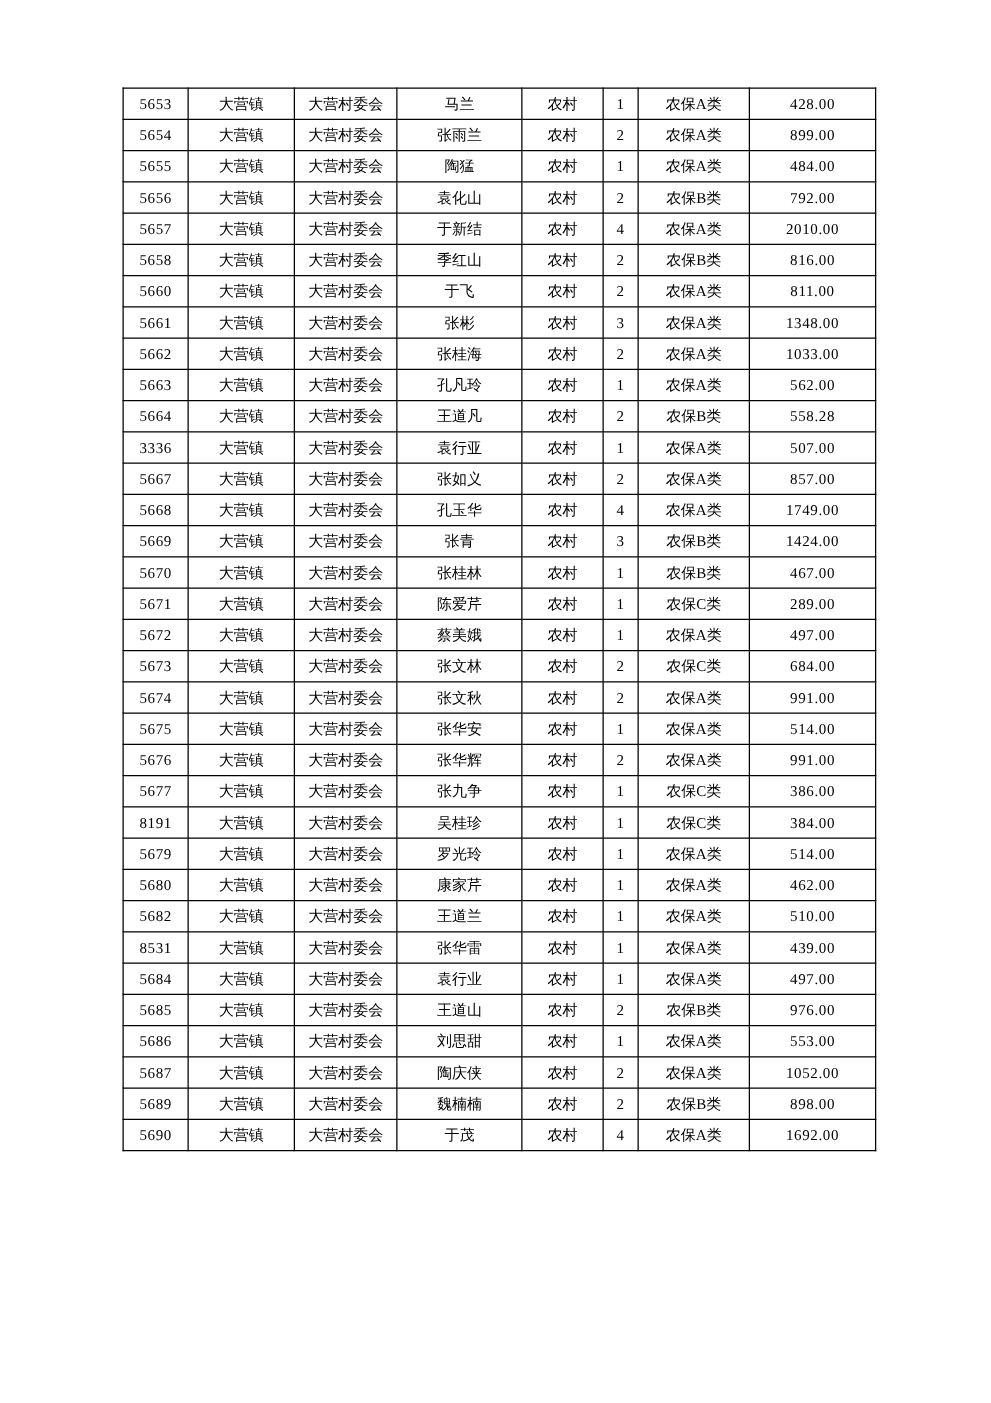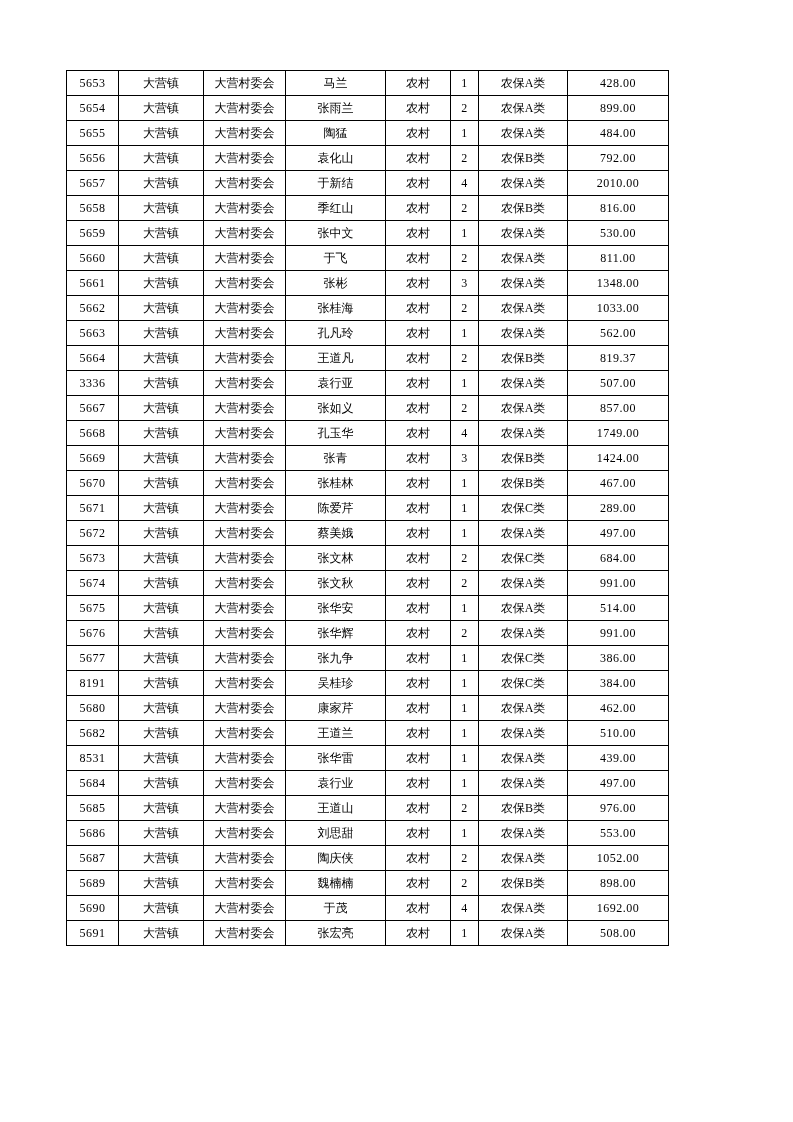--- a/index.html
+++ b/index.html
@@ -8,20 +8,21 @@
     height: 1122px;
     background: #ffffff;
     font-family: "Liberation Serif", "DejaVu Serif", serif;
   }
   .page {
     position: relative;
     width: 680px;
     height: 1122px;
     background: #ffffff;
     overflow: hidden;
+    margin-left: 32px;
   }
   table.roster {
     position: absolute;
     left: 66px;
     top: 70px;
     width: 602px;
     border-collapse: collapse;
     table-layout: fixed;
   }
   table.roster td {
@@ -116,30 +117,20 @@
           <td class="num">5658</td>
           <td>大营镇</td>
           <td>大营村委会</td>
           <td>季红山</td>
           <td>农村</td>
           <td class="num">2</td>
           <td>农保B类</td>
           <td class="num">816.00</td>
         </tr>
         <tr>
-          <td class="num">5659</td>
-          <td>大营镇</td>
-          <td>大营村委会</td>
-          <td>张中文</td>
-          <td>农村</td>
-          <td class="num">1</td>
-          <td>农保A类</td>
-          <td class="num">530.00</td>
-        </tr>
-        <tr>
           <td class="num">5660</td>
           <td>大营镇</td>
           <td>大营村委会</td>
           <td>于飞</td>
           <td>农村</td>
           <td class="num">2</td>
           <td>农保A类</td>
           <td class="num">811.00</td>
         </tr>
         <tr>
@@ -173,21 +164,21 @@
           <td class="num">562.00</td>
         </tr>
         <tr>
           <td class="num">5664</td>
           <td>大营镇</td>
           <td>大营村委会</td>
           <td>王道凡</td>
           <td>农村</td>
           <td class="num">2</td>
           <td>农保B类</td>
-          <td class="num">819.37</td>
+          <td class="num">558.28</td>
         </tr>
         <tr>
           <td class="num">3336</td>
           <td>大营镇</td>
           <td>大营村委会</td>
           <td>袁行亚</td>
           <td>农村</td>
           <td class="num">1</td>
           <td>农保A类</td>
           <td class="num">507.00</td>
@@ -306,20 +297,30 @@
           <td class="num">8191</td>
           <td>大营镇</td>
           <td>大营村委会</td>
           <td>吴桂珍</td>
           <td>农村</td>
           <td class="num">1</td>
           <td>农保C类</td>
           <td class="num">384.00</td>
         </tr>
         <tr>
+          <td class="num">5679</td>
+          <td>大营镇</td>
+          <td>大营村委会</td>
+          <td>罗光玲</td>
+          <td>农村</td>
+          <td class="num">1</td>
+          <td>农保A类</td>
+          <td class="num">514.00</td>
+        </tr>
+        <tr>
           <td class="num">5680</td>
           <td>大营镇</td>
           <td>大营村委会</td>
           <td>康家芹</td>
           <td>农村</td>
           <td class="num">1</td>
           <td>农保A类</td>
           <td class="num">462.00</td>
         </tr>
         <tr>
@@ -394,26 +395,16 @@
         </tr>
         <tr>
           <td class="num">5690</td>
           <td>大营镇</td>
           <td>大营村委会</td>
           <td>于茂</td>
           <td>农村</td>
           <td class="num">4</td>
           <td>农保A类</td>
           <td class="num">1692.00</td>
-        </tr>
-        <tr>
-          <td class="num">5691</td>
-          <td>大营镇</td>
-          <td>大营村委会</td>
-          <td>张宏亮</td>
-          <td>农村</td>
-          <td class="num">1</td>
-          <td>农保A类</td>
-          <td class="num">508.00</td>
         </tr>
       </tbody>
   </table>
 </div>
 
 </body></html>

